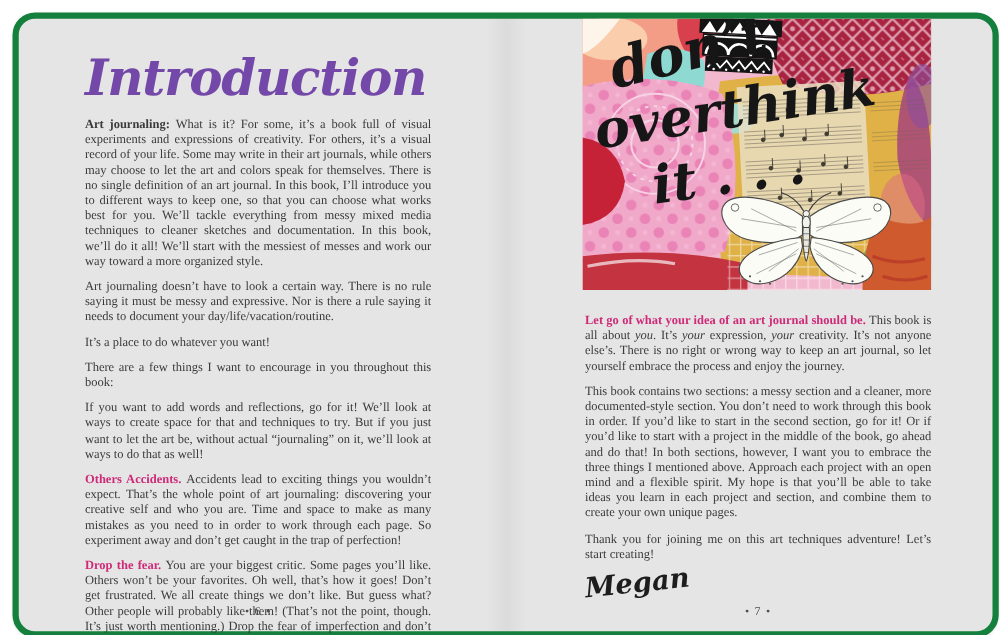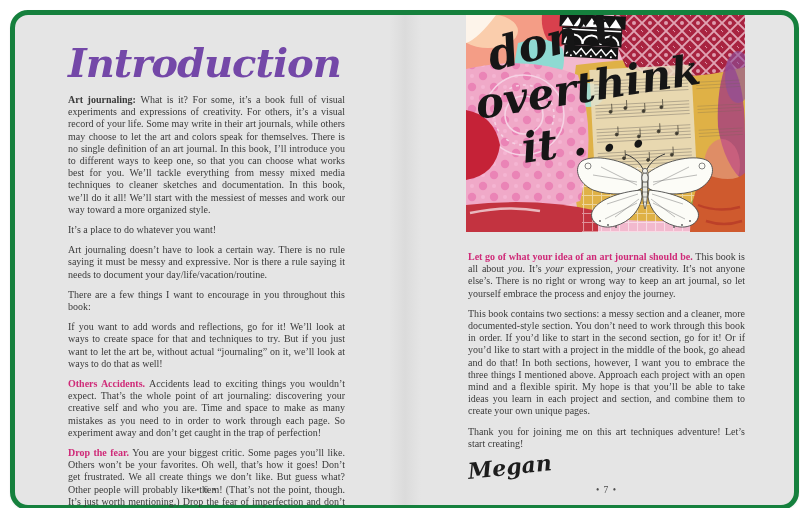--- a/index.html
+++ b/index.html
@@ -33,22 +33,22 @@
 </head>
 <body>
 
 <div class="stage">
   <div class="book">
 
     <div class="left-content">
       <h1 class="page-title">Introduction</h1>
       <div class="bodytext">
         <p><span class="b">Art journaling: </span><span>What is it? For some, it’s a book full of visual experiments and expressions of creativity. For others, it’s a visual record of your life. Some may write in their art journals, while others may choose to let the art and colors speak for themselves. There is no single definition of an art journal. In this book, I’ll introduce you to different ways to keep one, so that you can choose what works best for you. We’ll tackle everything from messy mixed media techniques to cleaner sketches and documentation. In this book, we’ll do it all! We’ll start with the messiest of messes and work our way toward a more organized style.</span></p>
+        <p><span>Art journaling doesn’t have to look a certain way. There is no rule saying it must be messy and expressive. Nor is there a rule saying it needs to document your day/life/vacation/routine.</span></p>
         <p><span>It’s a place to do whatever you want!</span></p>
-        <p><span>Art journaling doesn’t have to look a certain way. There is no rule saying it must be messy and expressive. Nor is there a rule saying it needs to document your day/life/vacation/routine.</span></p>
         <p><span>There are a few things I want to encourage in you throughout this book:</span></p>
         <p><span>If you want to add words and reflections, go for it! We’ll look at ways to create space for that and techniques to try. But if you just want to let the art be, without actual “journaling” on it, we’ll look at ways to do that as well!</span></p>
         <p><span class="pink">Others Accidents. </span><span>Accidents lead to exciting things you wouldn’t expect. That’s the whole point of art journaling: discovering your creative self and who you are. Time and space to make as many mistakes as you need to in order to work through each page. So experiment away and don’t get caught in the trap of perfection!</span></p>
         <p><span class="pink">Drop the fear. </span><span>You are your biggest critic. Some pages you’ll like. Others won’t be your favorites. Oh well, that’s how it goes! Don’t get frustrated. We all create things we don’t like. But guess what? Other people will probably like them! (That’s not the point, though. It’s just worth mentioning.) Drop the fear of imperfection and don’t think you have to like every single page you create.</span></p>
       </div>
     </div>
     <div class="pagenum pn-left">• 6 •</div>
 
     <div class="art-wrap">
       <svg viewBox="0 0 279 217" preserveAspectRatio="none">

